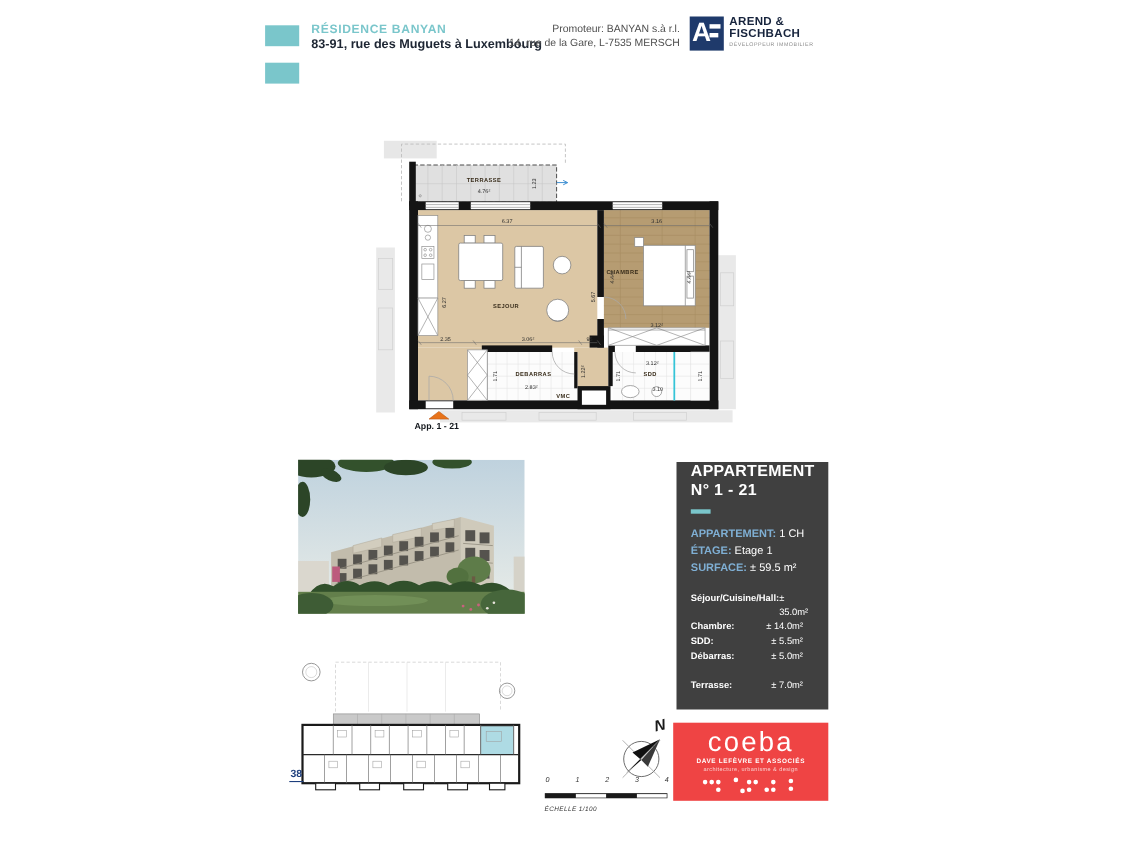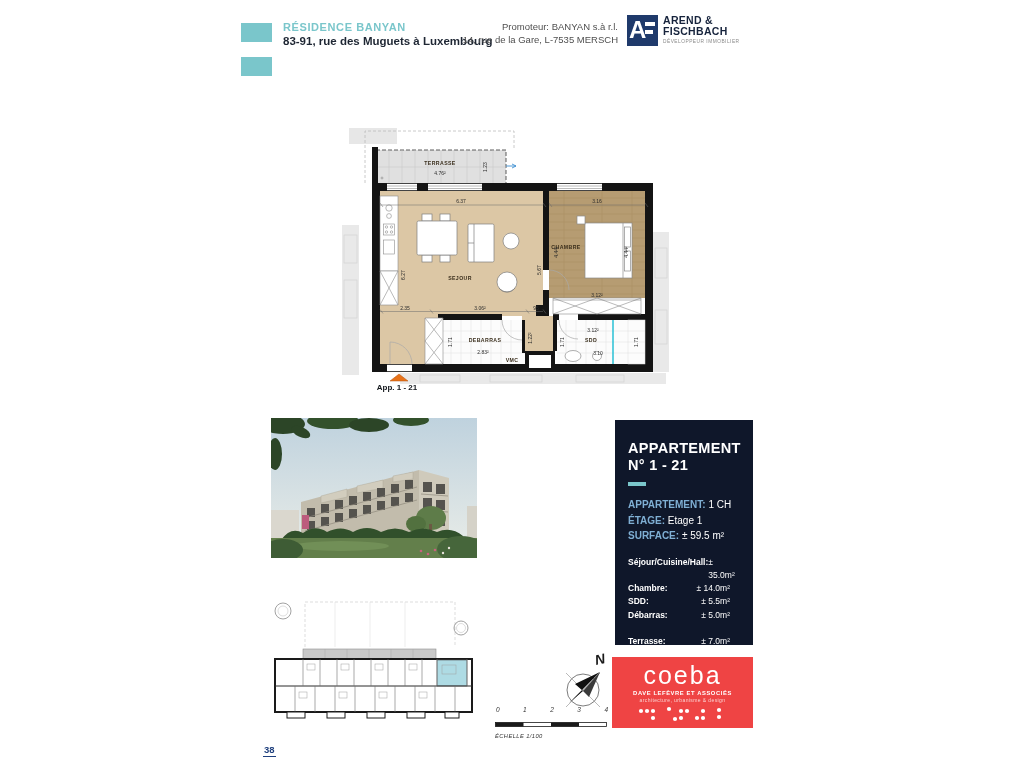--- a/index.html
+++ b/index.html
@@ -19,21 +19,21 @@
   .logo-sq .a{position:absolute;left:2px;top:2px;color:#FFF;font-weight:bold;font-size:24px;line-height:26px;}
   .logo-sq .b1,.logo-sq .b2{position:absolute;background:#FFF;height:4px;}
   .logo-sq .b1{left:18px;top:7px;width:10px;}
   .logo-sq .b2{left:18px;top:15px;width:8px;}
   .logo-text{margin-left:5px;}
   .logo-name{color:#16233C;font-weight:bold;font-size:10.5px;line-height:1.05;letter-spacing:.3px;}
   .logo-tag{color:#8A8A8A;font-size:4.8px;letter-spacing:.5px;margin-top:2px;}
 
   
   .info-panel{position:absolute;left:615px;top:420px;width:138px;height:225px;
-              background:#0f172a;color:#FFF;box-sizing:border-box;padding:20px 13px;}
+              background:#404040;color:#FFF;box-sizing:border-box;padding:1px 13px;}
   .ip-title{font-size:14.5px;font-weight:bold;line-height:1.15;letter-spacing:.3px;}
   .ip-dash{width:18px;height:4px;background:#7AC6CB;margin:9px 0 11px 0;}
   .detail{font-size:10px;line-height:1.55;}
   .dlabel{color:#7FAFD4;font-weight:bold;}
   .dval{color:#FFF;}
   .areas{margin-top:12px;}
   .arow{display:flex;justify-content:space-between;font-size:8.5px;line-height:1.55;}
   .arow .alabel{font-weight:bold;}
   .arow .aval{padding-right:10px;}
   .arow.gap{margin-top:13px;}
@@ -43,21 +43,21 @@
          color:#FFF;text-align:center;box-sizing:border-box;padding-top:6px;}
   .coeba-name{font-size:25px;font-weight:normal;letter-spacing:2px;line-height:1;}
   .coeba-l1{font-size:5.8px;font-weight:bold;letter-spacing:.6px;margin-top:2px;}
   .coeba-l2{font-size:5px;color:rgba(255,255,255,.75);letter-spacing:.4px;margin-top:1px;}
 
   
   .scalebar{position:absolute;left:495px;top:706px;width:116px;}
   .scale-ticks{display:flex;justify-content:space-between;font-size:6.5px;color:#333;
                font-style:italic;width:112px;margin-left:1px;}
   .scale-label{font-size:5.8px;font-style:italic;color:#333;margin-top:2px;letter-spacing:.4px;}
-  .pagenum{position:absolute;left:263px;top:744px;color:#1E3F7D;font-weight:bold;font-size:9.5px;
+  .pagenum{position:absolute;left:263px;top:698px;color:#1E3F7D;font-weight:bold;font-size:9.5px;
            border-bottom:1.5px solid #1E3F7D;padding:0 1px 1px 1px;}
 
   svg text{font-family:"Liberation Sans",sans-serif;}
   .dim{font-size:5px;fill:#2B2B2B;}
   .room{font-size:5.2px;font-weight:bold;fill:#3A2E1C;letter-spacing:.4px;}
   .applbl{font-size:8px;font-weight:bold;fill:#14181D;}
 </style>
 </head>
 <body>
 

